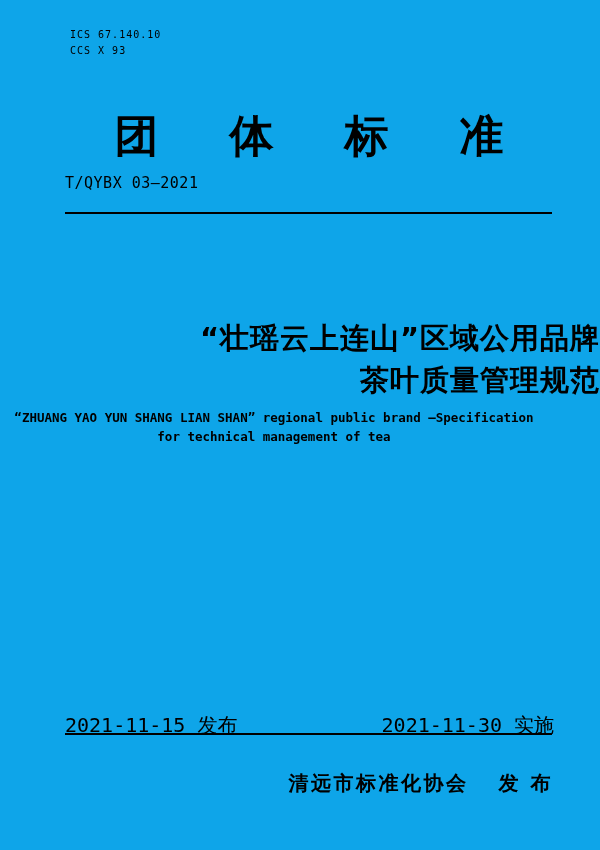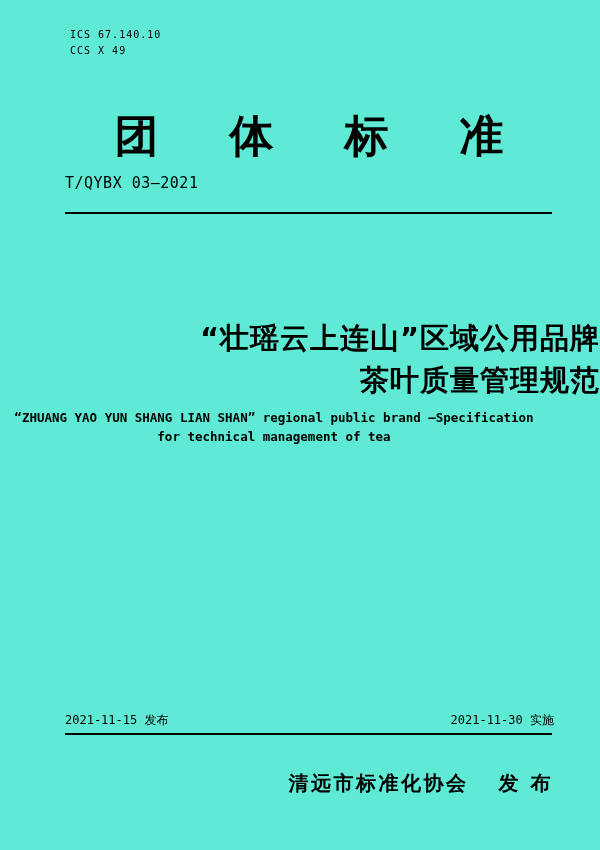--- a/index.html
+++ b/index.html
@@ -5,21 +5,21 @@
   html, body {
     margin: 0;
     padding: 0;
     background: #e8e8e8;
   }
   .page {
     position: relative;
     width: 600px;
     height: 850px;
     margin: 0 auto;
-    background: #5eead4;
+    background: #0ea5e9;
     color: #000000;
     font-family: "DejaVu Sans", "Liberation Sans", sans-serif;
     overflow: hidden;
   }
   .mono {
     font-family: "DejaVu Sans Mono", "Liberation Mono", monospace;
   }
   
   .ics-block {
     position: absolute;
@@ -95,21 +95,21 @@
   }
   
   .date-row {
     position: absolute;
     top: 712px;
     left: 65px;
     width: 489px;
     display: flex;
     justify-content: space-between;
     align-items: baseline;
-    font-size: 12px;
+    font-size: 20px;
     font-weight: 500;
   }
   
   .publisher-row {
     position: absolute;
     top: 770px;
     left: 65px;
     width: 488px;
     display: flex;
     justify-content: flex-end;
@@ -120,21 +120,21 @@
     white-space: nowrap;
   }
 </style>
 </head>
 <body>
 
 <div class="page">
 
   <div class="ics-block mono">
     <div>ICS 67.140.10</div>
-    <div>CCS X 49</div>
+    <div>CCS X 93</div>
   </div>
 
   <div class="doc-type">
     <span class="spread">团体标准</span>
   </div>
 
   <div class="std-number mono">T/QYBX 03—2021</div>
 
   <div class="rule rule-top"></div>
 

